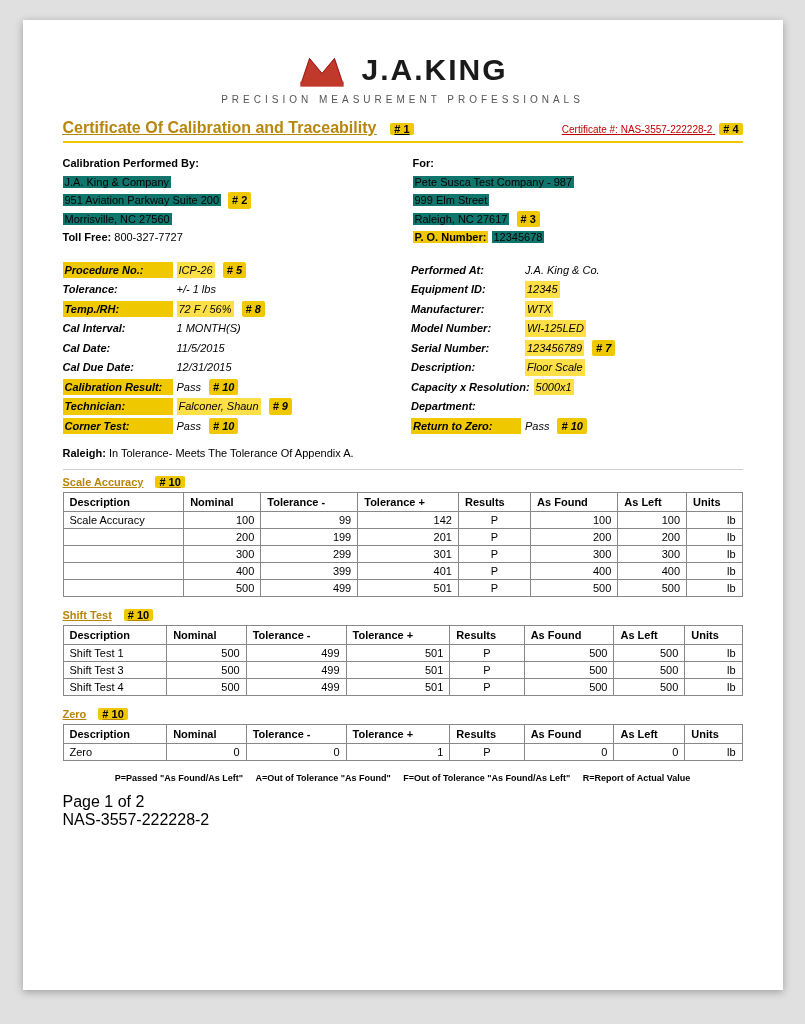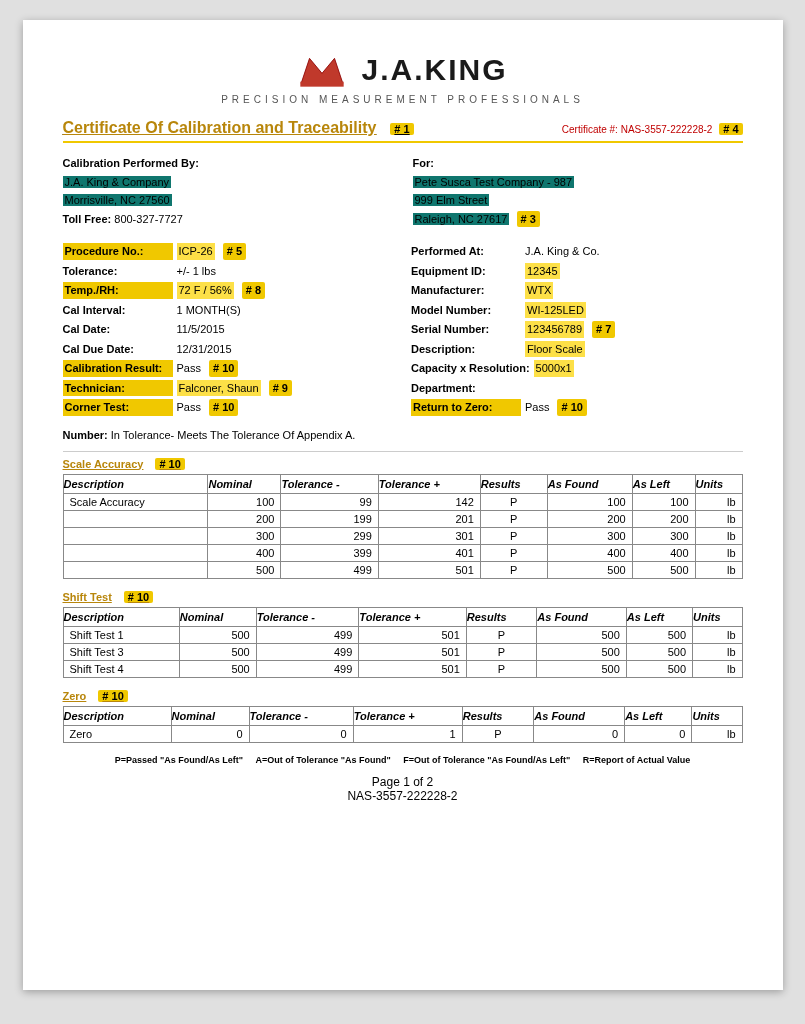--- a/index.html
+++ b/index.html
@@ -93,20 +93,21 @@
       background-color: #0f766e;
       color: #000;
       padding: 0 2px;
     }
 
     
     .details-section {
       display: flex;
       gap: 17px;
       margin-bottom: 10px;
+      font-style: italic;
     }
     .details-col {
       flex: 1;
     }
     .detail-row {
       display: flex;
       gap: 4px;
       margin-bottom: 3px;
       line-height: 1.5;
     }
@@ -147,24 +148,23 @@
     
     .data-table {
       width: 100%;
       border-collapse: collapse;
       margin-bottom: 12px;
       font-size: 11px;
     }
     .data-table th {
       background: #fff;
       border: 1px solid #888;
-      padding: 3px 0;
+      padding: 3px 6px;
       text-align: left;
       font-weight: bold;
-      font-style: italic;
     }
     .data-table td {
       border: 1px solid #888;
       padding: 2px 6px;
       text-align: right;
     }
     .data-table td:first-child {
       text-align: left;
     }
     .data-table td.center {
@@ -177,22 +177,21 @@
       text-align: center;
       margin-top: 8px;
       margin-bottom: 8px;
       color: #000;
     }
     .footer-legend strong {
       font-weight: bold;
     }
 
     .page-footer {
-      text-align: center;
-      font-size: 12px;
+      font-size: 16px;
       margin-top: 10px;
       color: #000;
     }
 
     .divider-line {
       border: none;
       border-top: 1px solid #ccc;
       margin: 6px 0;
     }
 
@@ -222,56 +221,64 @@
       <span class="logo-text">J.A.KING</span>
     </div>
     <div class="tagline">PRECISION MEASUREMENT PROFESSIONALS</div>
   </div>
 
   <div class="cert-title-row">
     <div class="cert-title-left">
       <span class="cert-title">Certificate Of Calibration and Traceability</span>
       <span class="inline-badge"># 1</span>
     </div>
-    <div style="font-size:10px; color:#c00000;">
+    <div style="font-size:10px; color:#c00000;text-decoration:underline;">
       <span>Certificate #:</span>
       <span>NAS-3557-222228-2</span>
       <span class="inline-badge"># 4</span>
     </div>
   </div>
 
   <div class="info-section">
     <div class="info-col">
       <div class="info-row">
         <span class="info-label">Calibration Performed By:</span>
       </div>
       <div class="info-row">
         <span class="highlight-yellow">J.A. King &amp; Company</span>
       </div>
       <div class="info-row">
+        <span class="highlight-yellow">951 Aviation Parkway Suite 200</span>
+        <span class="inline-badge"># 2</span>
+      </div>
+      <div class="info-row">
         <span class="highlight-yellow">Morrisville, NC 27560</span>
       </div>
       <div class="info-row">
         <span class="info-label">Toll Free:</span>
         <span>800-327-7727</span>
       </div>
     </div>
     <div class="info-col">
       <div class="info-row">
         <span class="info-label">For:</span>
       </div>
       <div class="info-row">
         <span class="highlight-yellow">Pete Susca Test Company - 987</span>
       </div>
       <div class="info-row">
         <span class="highlight-yellow">999 Elm Street</span>
       </div>
       <div class="info-row">
         <span class="highlight-yellow">Raleigh, NC 27617</span>
         <span class="inline-badge"># 3</span>
+      </div>
+      <div class="info-row">
+        <span class="info-label" style="background-color:#f0c800; padding:0 2px;">P. O. Number:</span>
+        <span class="highlight-yellow">12345678</span>
       </div>
     </div>
   </div>
 
   <div class="details-section">
 
     <div class="details-col">
       <div class="detail-row">
         <span class="detail-label yellow-bg">Procedure No.:</span>
         <span class="detail-value yellow-bg">ICP-26</span>
@@ -351,21 +358,21 @@
       </div>
       <div class="detail-row">
         <span class="detail-label yellow-bg">Return to Zero:</span>
         <span class="detail-value">Pass</span>
         <span class="inline-badge"># 10</span>
       </div>
     </div>
   </div>
 
   <div class="remarks">
-    <span class="info-label">Number:</span>
+    <span class="info-label">Raleigh:</span>
     <span> In Tolerance- Meets The Tolerance Of Appendix A.</span>
   </div>
 
   <hr class="divider-line">
 
   <div class="section-heading">
     <span>Scale Accuracy</span>
     <span class="inline-badge"># 10</span>
   </div>
   <table class="data-table">

